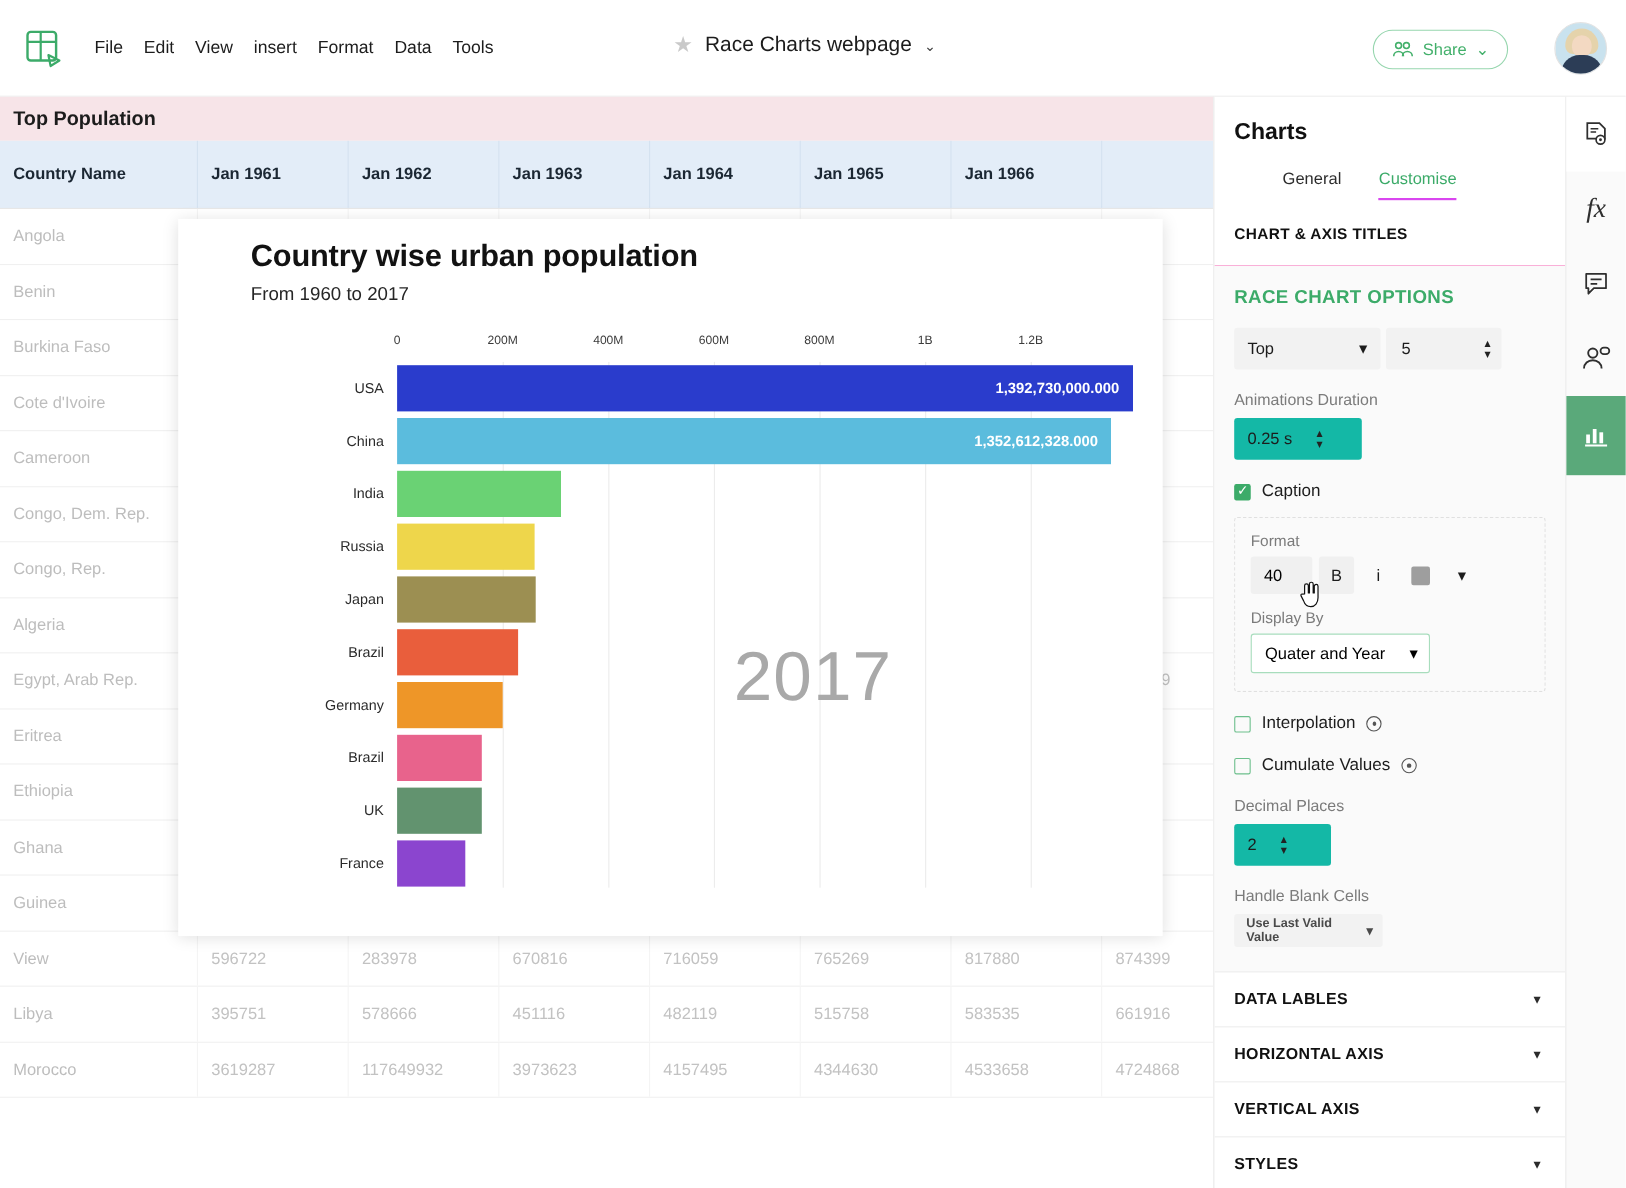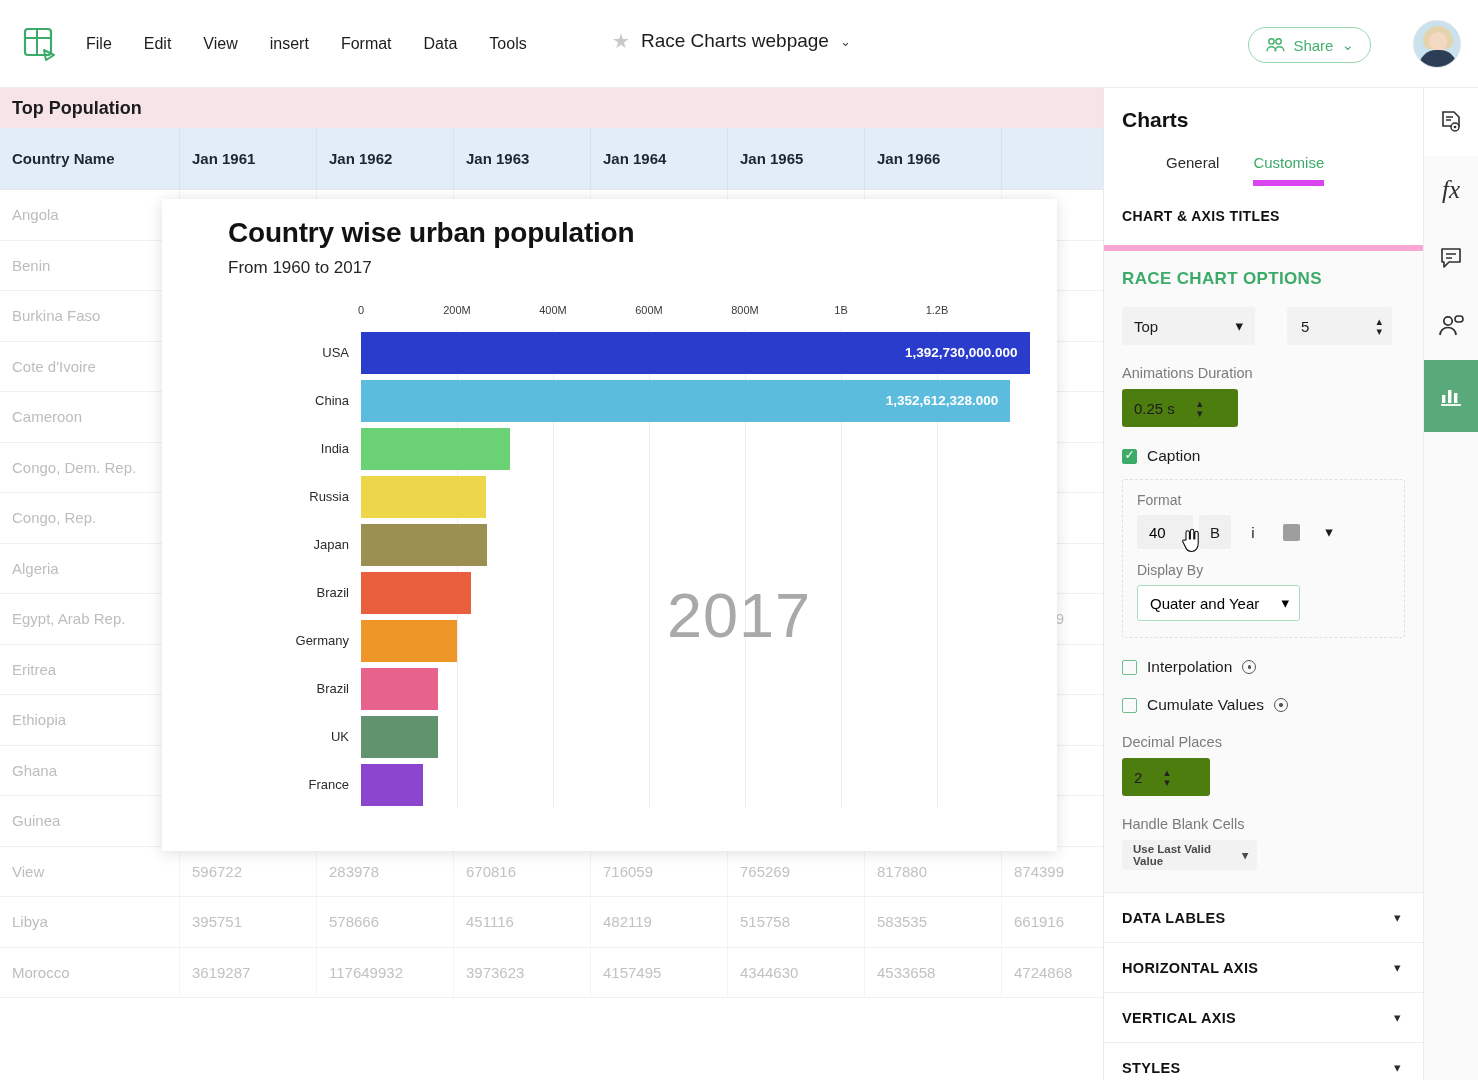--- a/index.html
+++ b/index.html
@@ -11,21 +11,21 @@
   }
   #root { position: relative; width: 1478px; height: 1080px; }
 
   
   .topbar {
     position: absolute; top: 0; left: 0; width: 1478px; height: 88px;
     background: #fff; display: flex; align-items: center;
     border-bottom: 1px solid #ececec;
   }
   .app-logo { margin-left: 16px; width: 48px; height: 48px; display:flex; align-items:center; justify-content:center; }
-  .menu { display: flex; align-items: center; gap: 32px; margin-left: 22px; }
+  .menu { display: flex; align-items: center; gap: 19px; margin-left: 22px; }
   .menu-item { font-size: 16px; color: #1c1c1c; cursor: pointer; }
   .doc-title-wrap {
     position: absolute; left: 612px; top: 30px;
     display: flex; align-items: center; gap: 11px;
   }
   .star { color: #c9c9c9; font-size: 20px; line-height: 1; }
   .doc-title { font-size: 19px; color: #1c1c1c; }
   .caret { font-size: 13px; color: #444; }
   .share-btn {
     position: absolute; right: 107px; top: 27px;
@@ -89,40 +89,40 @@
   }
 
   
   .panel {
     position: absolute; top: 88px; right: 55px; width: 320px; height: 992px;
     background: #fff; border-left: 1px solid #e8e8e8; overflow: hidden;
   }
   .panel-title { padding: 20px 0 0 18px; font-size: 21px; font-weight: bold; color: #111; }
   .tabs { display:flex; gap: 34px; padding: 22px 0 0 62px; }
   .tab { font-size: 15px; color:#2c2c2c; padding-bottom: 9px; cursor:pointer; }
-  .tab.active { color:#3cab69; border-bottom: 6px solid #d946ef; }
+  .tab.active { color:#3cab69; border-bottom: 2px solid #d946ef; }
   .sec-head {
     padding: 22px 0 21px 18px; font-size: 14px; font-weight: bold;
-    letter-spacing:.35px; color:#111; border-bottom:6px solid #f9a8d4;
+    letter-spacing:.35px; color:#111; border-bottom:1px solid #f9a8d4;
   }
   .race-block { background:#fafafa; padding: 18px 18px 22px 18px; border-bottom:1px solid #ededed;}
   .race-title { font-size:17px; font-weight:bold; letter-spacing:.35px; color:#3cab69; margin-bottom:18px;}
-  .row { display:flex; align-items:center; gap: 32px; }
+  .row { display:flex; align-items:center; gap: 5px; }
   .select {
     background:#f2f2f2; height:38px; border-radius:3px; display:flex; align-items:center;
     justify-content:space-between; padding: 0 12px; font-size:15px; color:#1c1c1c; cursor:pointer;
   }
   .sel-top { width:133px; }
   .stepper {
     background:#f2f2f2; height:38px; border-radius:3px; display:flex; align-items:center;
     justify-content:space-between; padding:0 10px 0 14px; font-size:15px; color:#1c1c1c; width:105px;
   }
   .spin { display:flex; flex-direction:column; gap:2px; line-height:8px; font-size:11px; color:#222; cursor:pointer;}
   .lbl { font-size:14.5px; color:#7b7b7b; margin: 20px 0 8px 0; }
-  .stepper-sm { background:#4d7c0f; height:38px; border-radius:3px; display:flex; align-items:center;
+  .stepper-sm { background:#14b8a6; height:38px; border-radius:3px; display:flex; align-items:center;
     gap:22px; padding:0 12px; font-size:15px; color:#1c1c1c; width: auto; }
   .chk-row { display:flex; align-items:center; gap:10px; margin-top: 20px; }
   .chk { width:15px; height:15px; border:1.6px solid #3cab69; border-radius:2px; display:inline-block; position:relative; cursor:pointer;}
   .chk.on { background:#3cab69; }
   .chk.on::after { content:"✓"; position:absolute; left:1.5px; top:-2.5px; color:#fff; font-size:12.5px;}
   .chk-lbl { font-size:15.5px; color:#1c1c1c; }
   .fmt-box { border:1px dashed #e0e0e0; border-radius:3px; margin-top:14px; padding:12px 14px 16px 14px; background:#fafafa;}
   .fmt-lbl { font-size:14px; color:#7b7b7b; margin-bottom:7px;}
   .fmt-row { display:flex; align-items:center; gap:6px; }
   .fmt-num { background:#f0f0f0; height:34px; width:56px; border-radius:3px; display:flex; align-items:center; padding-left:12px; font-size:15px; position:relative;}

